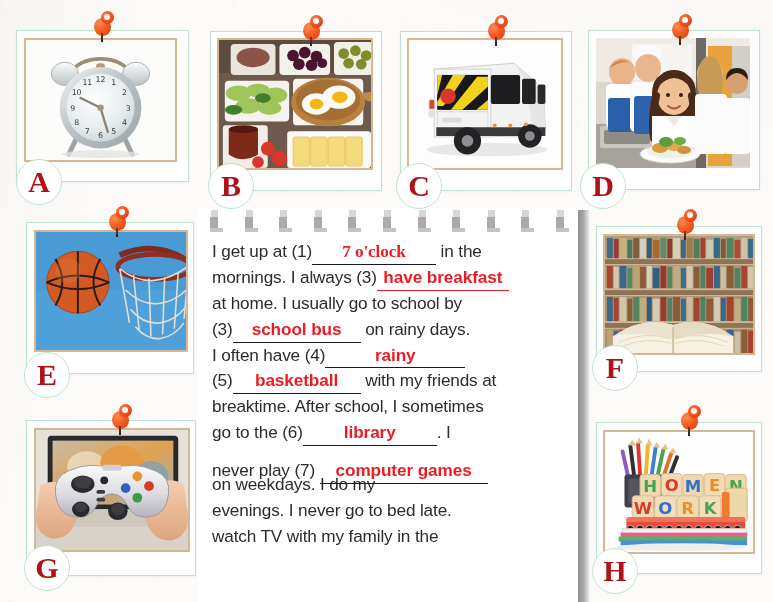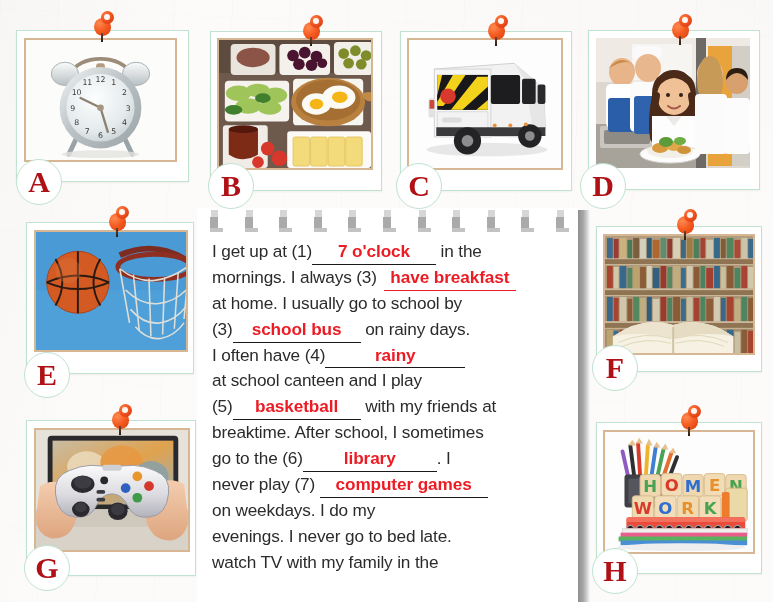--- a/index.html
+++ b/index.html
@@ -182,30 +182,29 @@
         <i class="stem"></i>
         <i class="foot"></i>
       </div>
       <div class="ring" style="left: 356px;">
         <i class="top"></i>
         <i class="stem"></i>
         <i class="foot"></i>
       </div>
     </div>
   <div class="paper-text" id="paper-text">
-      <div class="ln"><span>I get up at (1)</span><span class="blank" style="width: 124px;"><span class="ans">7 o'clock</span></span><span> in the</span></div>
-      <div class="ln"><span>mornings. I always (3)</span><span class="blank ubred" style="width: 132px; margin-left: 7px;"><span class="ans">have breakfast</span></span></div>
+      <div class="ln"><span>I get up at (1)</span><span class="blank" style="width: 124px; font-family: Liberation Serif, serif;"><span class="ans">7 o'clock</span></span><span> in the</span></div>
+      <div class="ln"><span>mornings. I always (3)</span><span class="blank ubred" style="width: 132px;"><span class="ans">have breakfast</span></span></div>
       <div class="ln"><span>at home. I usually go to school by</span></div>
       <div class="ln"><span>(3)</span><span class="blank" style="width: 128px;"><span class="ans">school bus</span></span><span> on rainy days.</span></div>
       <div class="ln"><span>I often have (4)</span><span class="blank" style="width: 140px;"><span class="ans">rainy</span></span></div>
-      <div class="ln"><span>at school canteen and I play</span></div>
       <div class="ln"><span>(5)</span><span class="blank" style="width: 128px;"><span class="ans">basketball</span></span><span> with my friends at</span></div>
       <div class="ln"><span>breaktime. After school, I sometimes</span></div>
       <div class="ln"><span>go to the  (6)</span><span class="blank" style="width: 134px;"><span class="ans">library</span></span><span>. I</span></div>
-      <div class="ln"><span>never play (7) </span><span class="blank" style="width: 168px;"><span class="ans">computer games</span></span></div>
+      <div class="ln"><span>never play (7) </span><span class="blank" style="width: 168px; margin-top: 12px;"><span class="ans">computer games</span></span></div>
       <div class="ln"><span>on weekdays. I do my</span></div>
       <div class="ln"><span>evenings. I never go to bed late.</span></div>
       <div class="ln"><span>watch TV with my family in the</span></div>
     </div>
 
   <div class="frame" style="left:16px;top:30px;width:173px;height:152px;">
     <div class="photo brd" style="left:7px;top:7px;width:153px;height:124px;background:#fdfdfd;">
       <svg class="fill" viewBox="0 0 153 124" preserveAspectRatio="none">
         <defs>
           <radialGradient id="clkface" cx="42%" cy="36%" r="70%">

